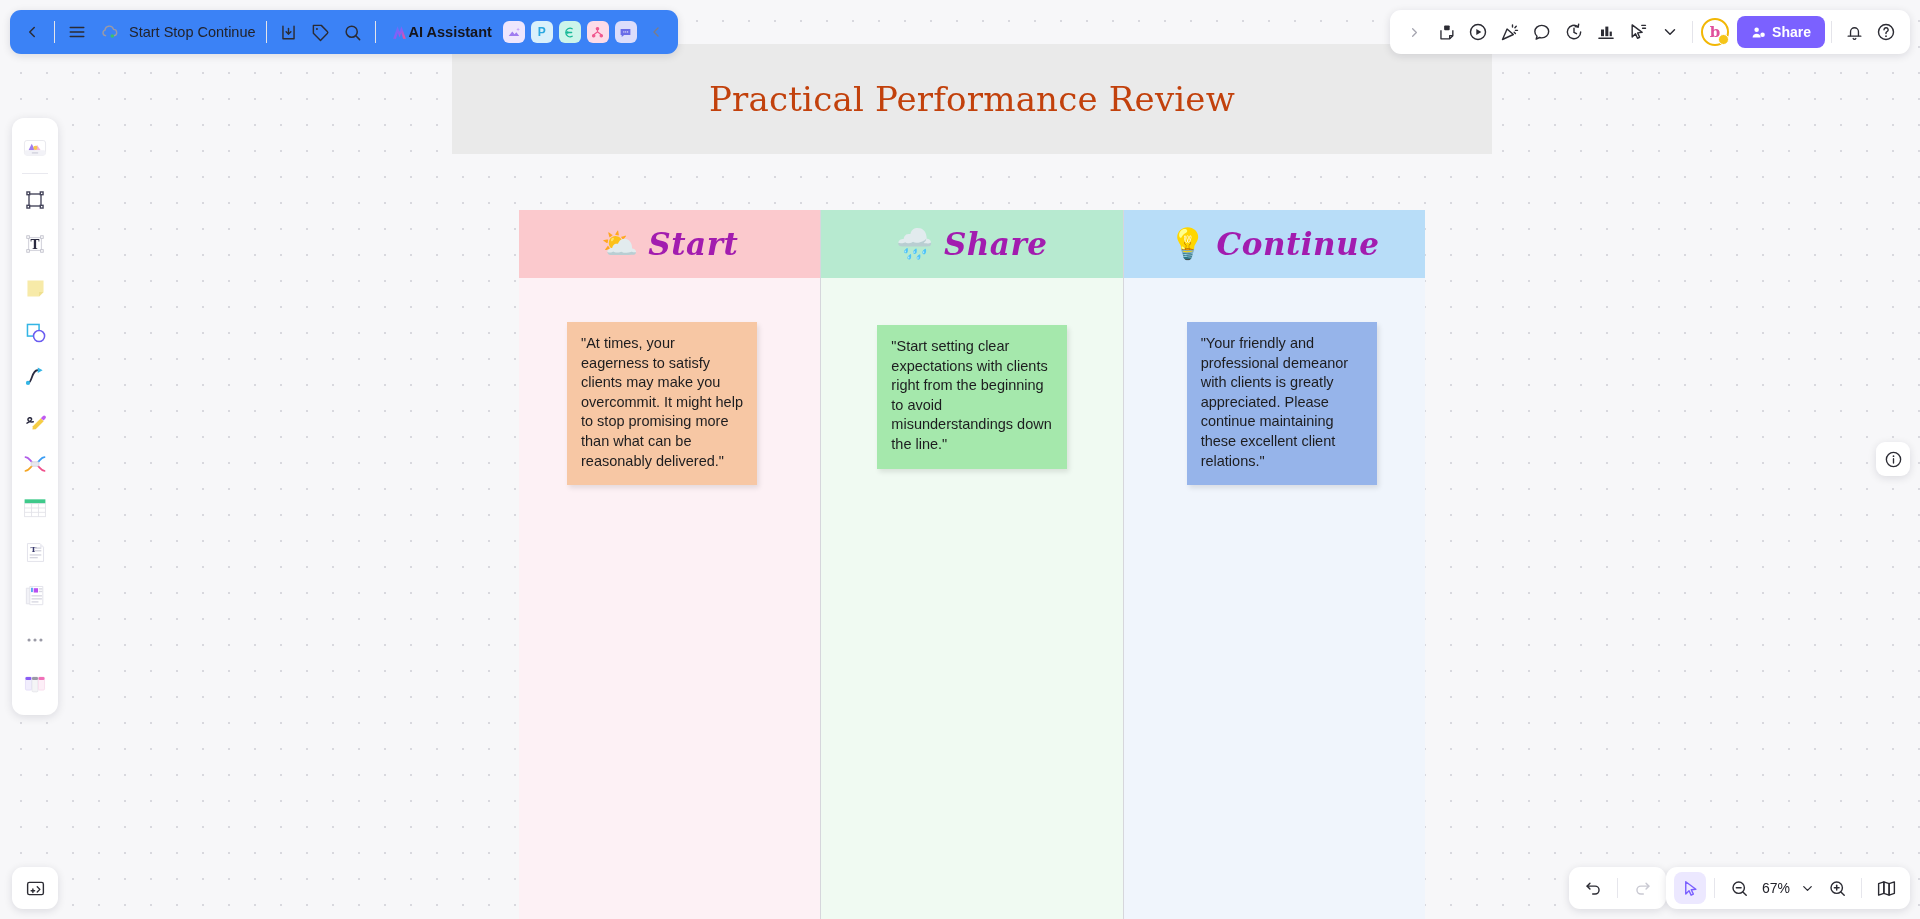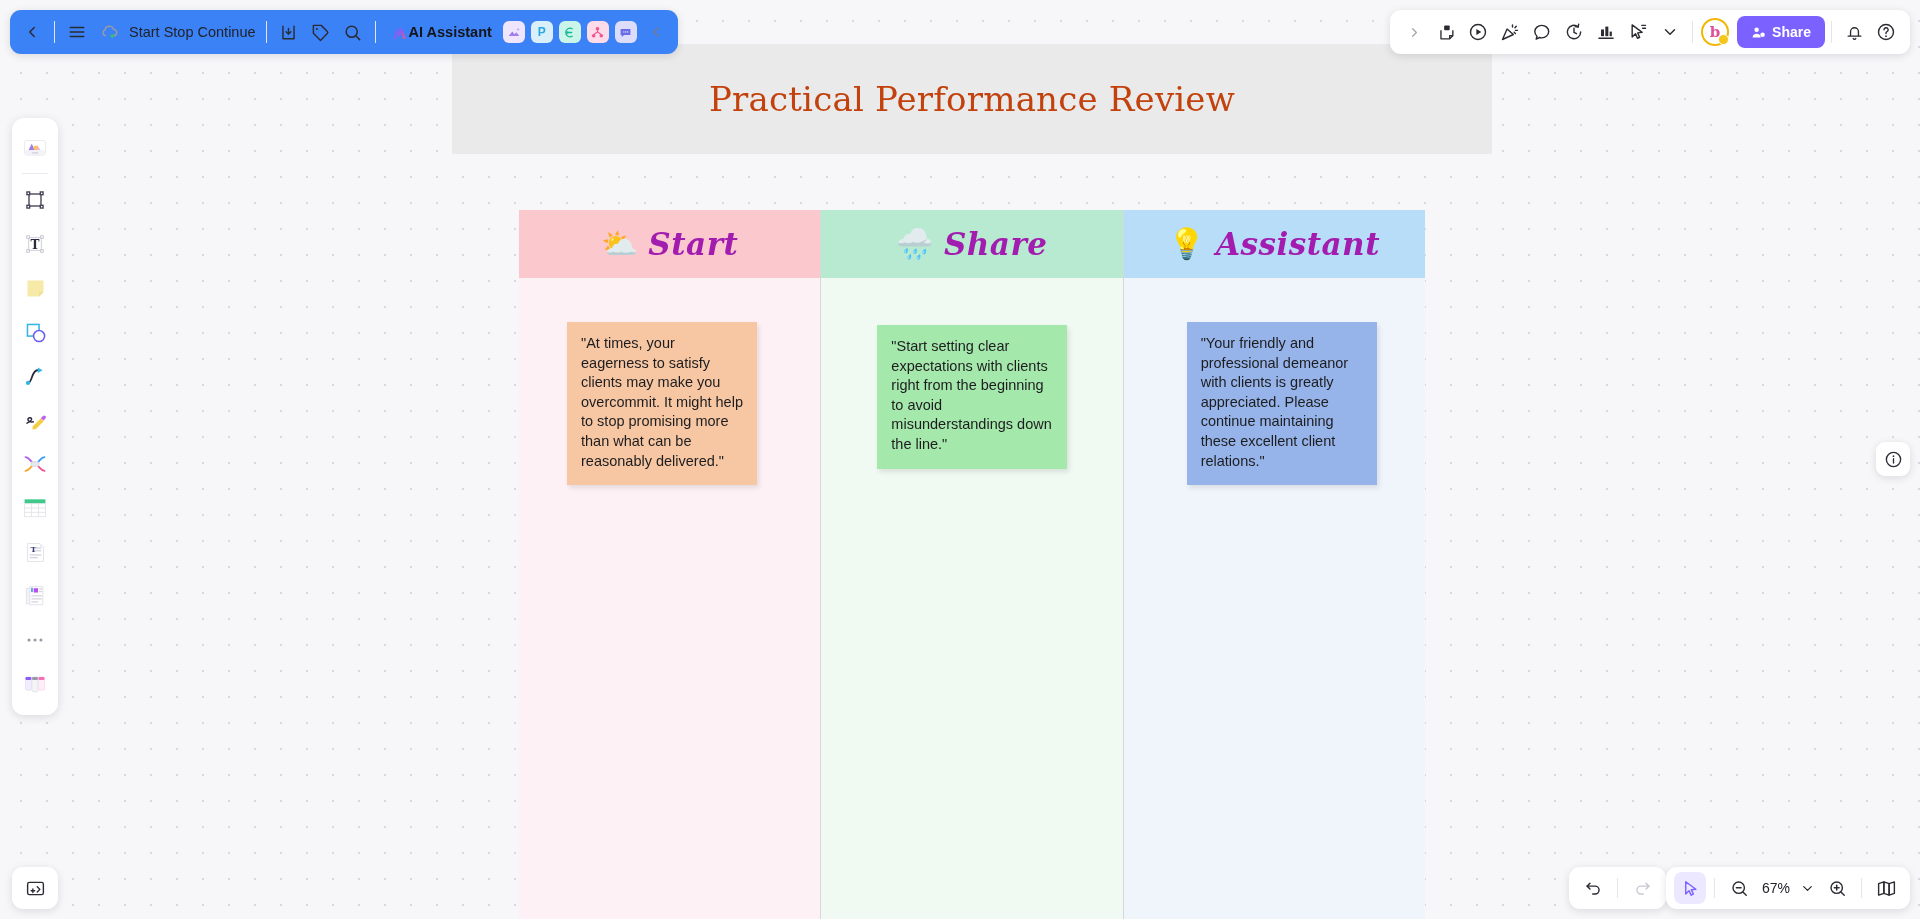--- a/index.html
+++ b/index.html
@@ -187,21 +187,21 @@
             <span class="emoji">🌧️</span>
             <span class="label">Share</span>
           </div>
           <div class="col-body" style="background:#f0faf2">
             <div class="note note-1" style="background:#a5e8ac">"Start setting clear expectations with clients right from the beginning to avoid misunderstandings down the line."</div>
           </div>
         </div>
         <div class="col">
           <div class="col-head" style="background:#b8ddf8">
             <span class="emoji">💡</span>
-            <span class="label">Assistant</span>
+            <span class="label">Continue</span>
           </div>
           <div class="col-body" style="background:#f0f5fc">
             <div class="note note-2" style="background:#96b4ea">"Your friendly and professional demeanor with clients is greatly appreciated. Please continue maintaining these excellent client relations."</div>
           </div>
         </div>
       </div>
 
   </div>
 
   <div class="topbar">

